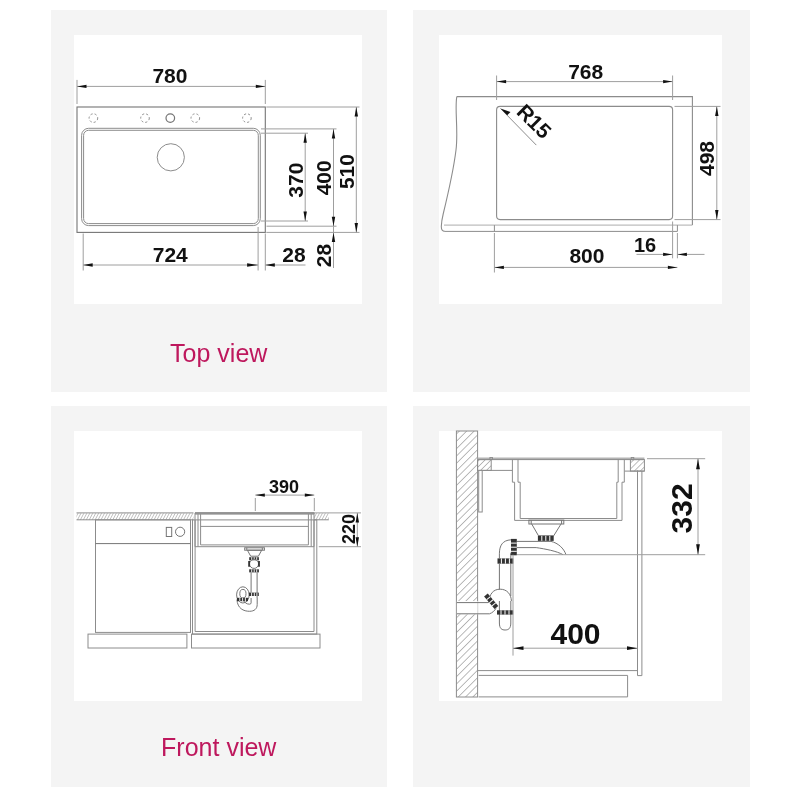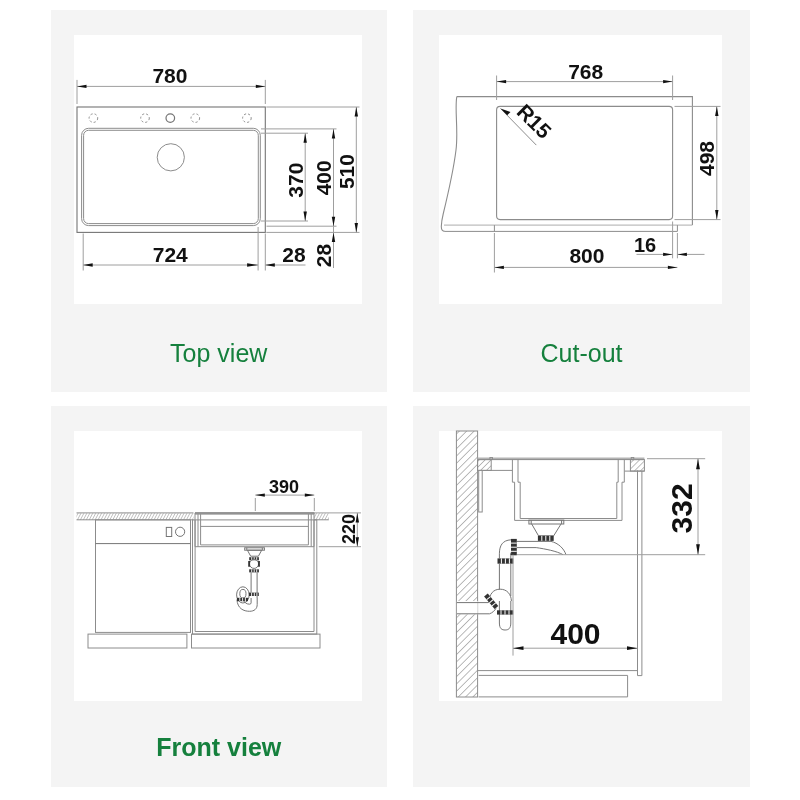--- a/index.html
+++ b/index.html
@@ -1,18 +1,18 @@
 <!DOCTYPE html>
 <html><head>
 <meta charset="utf-8">
 <style>
   html,body{margin:0;padding:0;background:#ffffff;width:800px;height:800px;overflow:hidden;}
   .panel{position:absolute;background:#f4f4f4;}
   .card{position:absolute;background:#ffffff;}
-  .viewlabel{position:absolute;font-family:"Liberation Sans",sans-serif;font-size:25px;color:#15803d;text-align:center;}
+  .viewlabel{position:absolute;font-family:"Liberation Sans",sans-serif;font-size:25px;color:#be185d;text-align:center;}
   svg{position:absolute;left:0;top:0;}
   text{font-family:"Liberation Sans",sans-serif;font-weight:bold;fill:#111;}
 </style>
 </head>
 <body>
 <div style="filter:blur(0.5px);width:800px;height:800px;position:absolute;top:0;left:0;">
 
 <div class="panel" style="left:51px;top:10px;width:335.5px;height:382px;"></div>
 
 <div class="panel" style="left:413px;top:10px;width:337px;height:382px;"></div>
@@ -24,23 +24,22 @@
 <div class="card" style="left:74px;top:34.5px;width:287.5px;height:269.5px;"></div>
 
 <div class="card" style="left:438.7px;top:34.5px;width:283.8px;height:269.5px;"></div>
 
 <div class="card" style="left:74px;top:431px;width:287.5px;height:269.5px;"></div>
 
 <div class="card" style="left:438.7px;top:431px;width:283.8px;height:269.5px;"></div>
 
 <div class="viewlabel" style="left:51px;top:339px;width:335.5px;">Top view</div>
 
-<div class="viewlabel" style="left:413px;top:339px;width:337px;">Cut-out</div>
-
-<div class="viewlabel" style="left:51px;top:733px;width:335.5px;font-weight:bold;">Front view</div>
+
+<div class="viewlabel" style="left:51px;top:733px;width:335.5px;">Front view</div>
 
 
 <svg width="800" height="800" viewBox="0 0 800 800">
 <defs>
 <pattern id="h6" patternUnits="userSpaceOnUse" width="5.2" height="5.2" patternTransform="rotate(45)">
   <line x1="0" y1="0" x2="0" y2="5.2" stroke="#777" stroke-width="1"></line>
 </pattern>
 <pattern id="h4" patternUnits="userSpaceOnUse" width="4.2" height="4.2" patternTransform="rotate(45)">
   <line x1="0" y1="0" x2="0" y2="4.2" stroke="#777" stroke-width="0.95"></line>
 </pattern>

